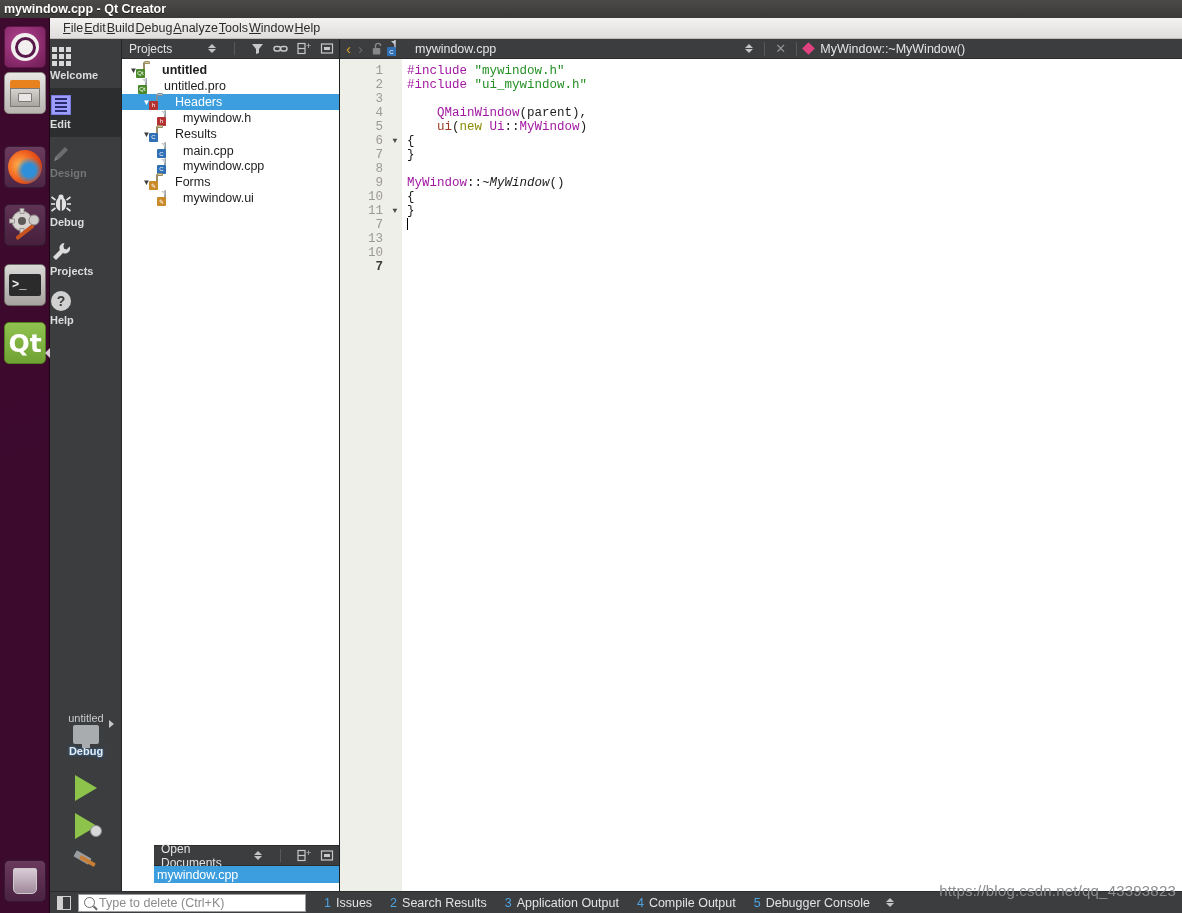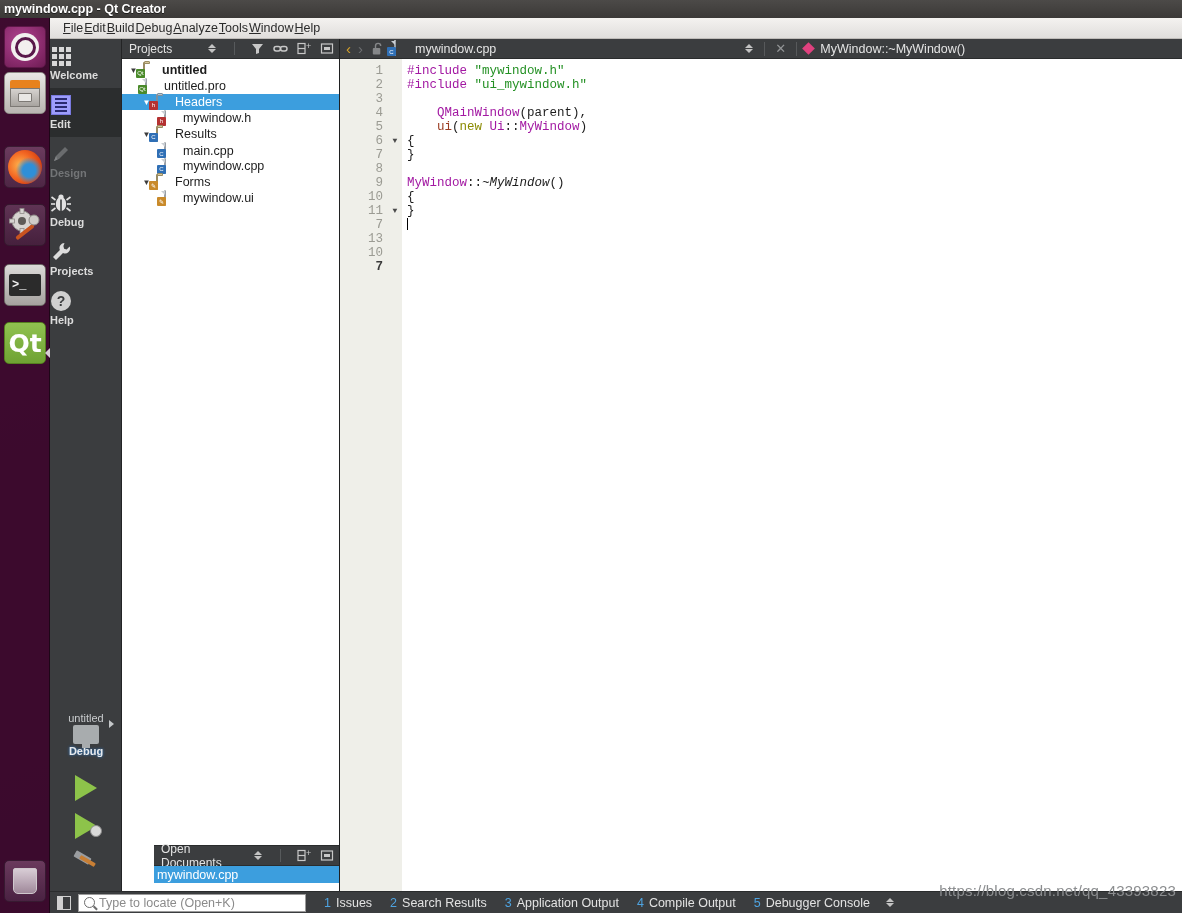--- a/index.html
+++ b/index.html
@@ -608,21 +608,21 @@
     </div>
 
     <div id="statusbar">
       <div id="sb-toggle">
         <span class="sq">
             <i></i>
           </span>
       </div>
       <div id="locator">
         <span class="mag"></span>
-        <span>Type to locate (Open+K)</span>
+        <span>Type to delete (Ctrl+K)</span>
       </div>
       <div class="pane">
         <span class="num">1</span>
         <span>Issues</span>
       </div>
       <div class="pane">
         <span class="num">2</span>
         <span>Search Results</span>
       </div>
       <div class="pane">

